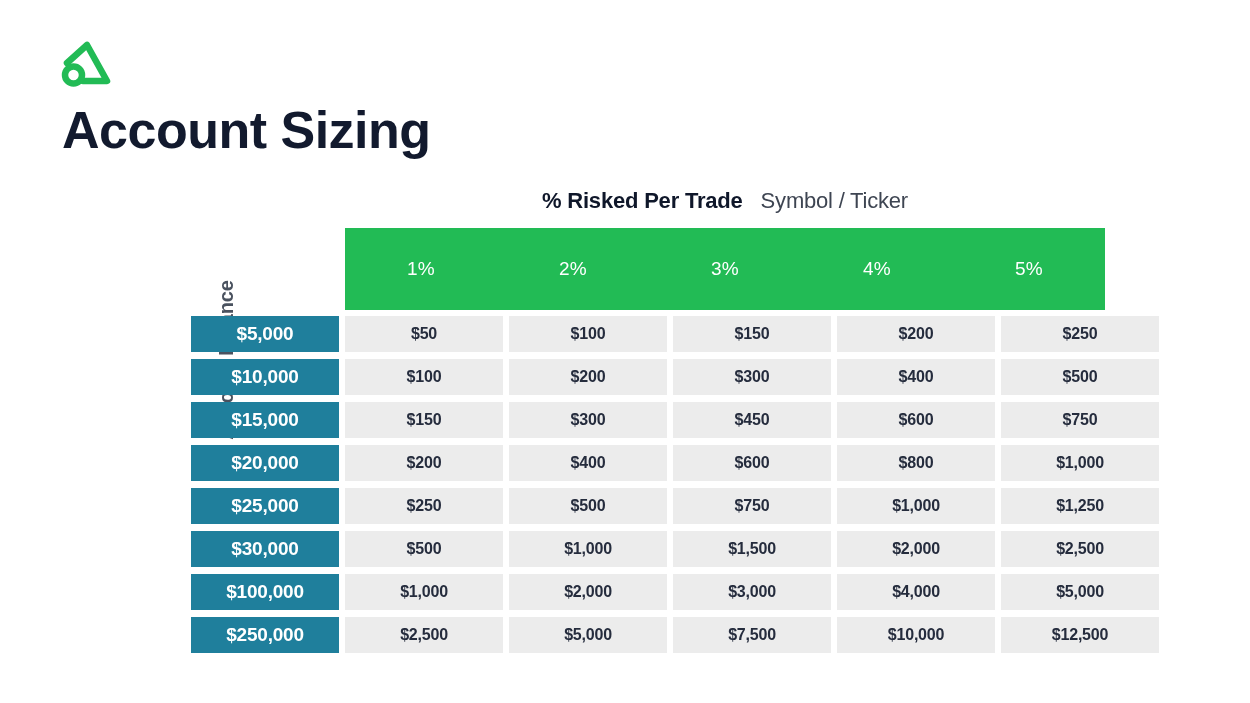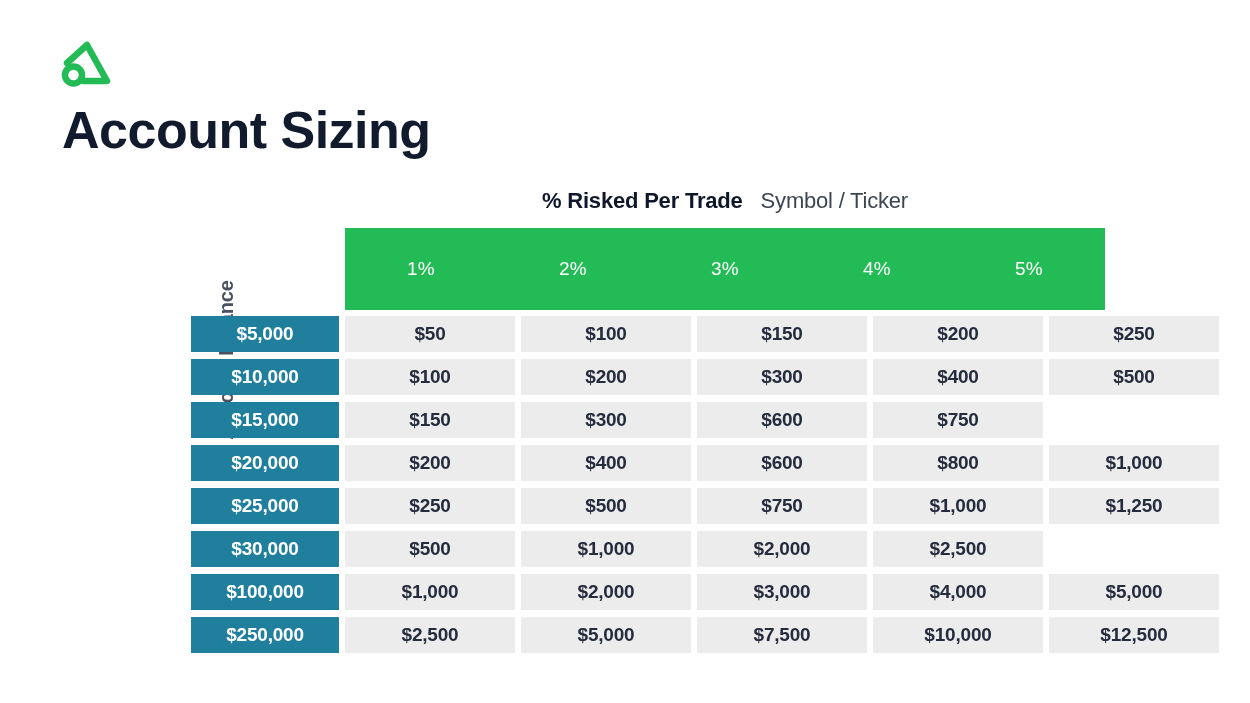--- a/index.html
+++ b/index.html
@@ -122,24 +122,24 @@
     color: #ffffff;
     font-size: 19px;
     font-weight: bold;
     display: flex;
     align-items: center;
     justify-content: center;
     letter-spacing: -0.2px;
     margin-right: 6px;
   }
   .cell {
-    width: 170px;
+    width: 158px;
     background: #ececec;
     color: #252c3d;
-    font-size: 19px;
+    font-size: 16px;
     font-weight: bold;
     display: flex;
     align-items: center;
     justify-content: center;
     letter-spacing: -0.2px;
     margin-right: 6px;
   }
   .cell:last-child { margin-right: 0; }
 </style>
 </head>
@@ -189,20 +189,21 @@
         <div class="cell">$200</div>
         <div class="cell">$300</div>
         <div class="cell">$400</div>
         <div class="cell">$500</div>
       </div>
 
       <div class="row">
         <div class="rowhead">$15,000</div>
         <div class="cell">$150</div>
         <div class="cell">$300</div>
+        <div class="cell">$450</div>
         <div class="cell">$600</div>
         <div class="cell">$750</div>
       </div>
 
       <div class="row">
         <div class="rowhead">$20,000</div>
         <div class="cell">$200</div>
         <div class="cell">$400</div>
         <div class="cell">$600</div>
         <div class="cell">$800</div>
@@ -215,20 +216,21 @@
         <div class="cell">$500</div>
         <div class="cell">$750</div>
         <div class="cell">$1,000</div>
         <div class="cell">$1,250</div>
       </div>
 
       <div class="row">
         <div class="rowhead">$30,000</div>
         <div class="cell">$500</div>
         <div class="cell">$1,000</div>
+        <div class="cell">$1,500</div>
         <div class="cell">$2,000</div>
         <div class="cell">$2,500</div>
       </div>
 
       <div class="row">
         <div class="rowhead">$100,000</div>
         <div class="cell">$1,000</div>
         <div class="cell">$2,000</div>
         <div class="cell">$3,000</div>
         <div class="cell">$4,000</div>

